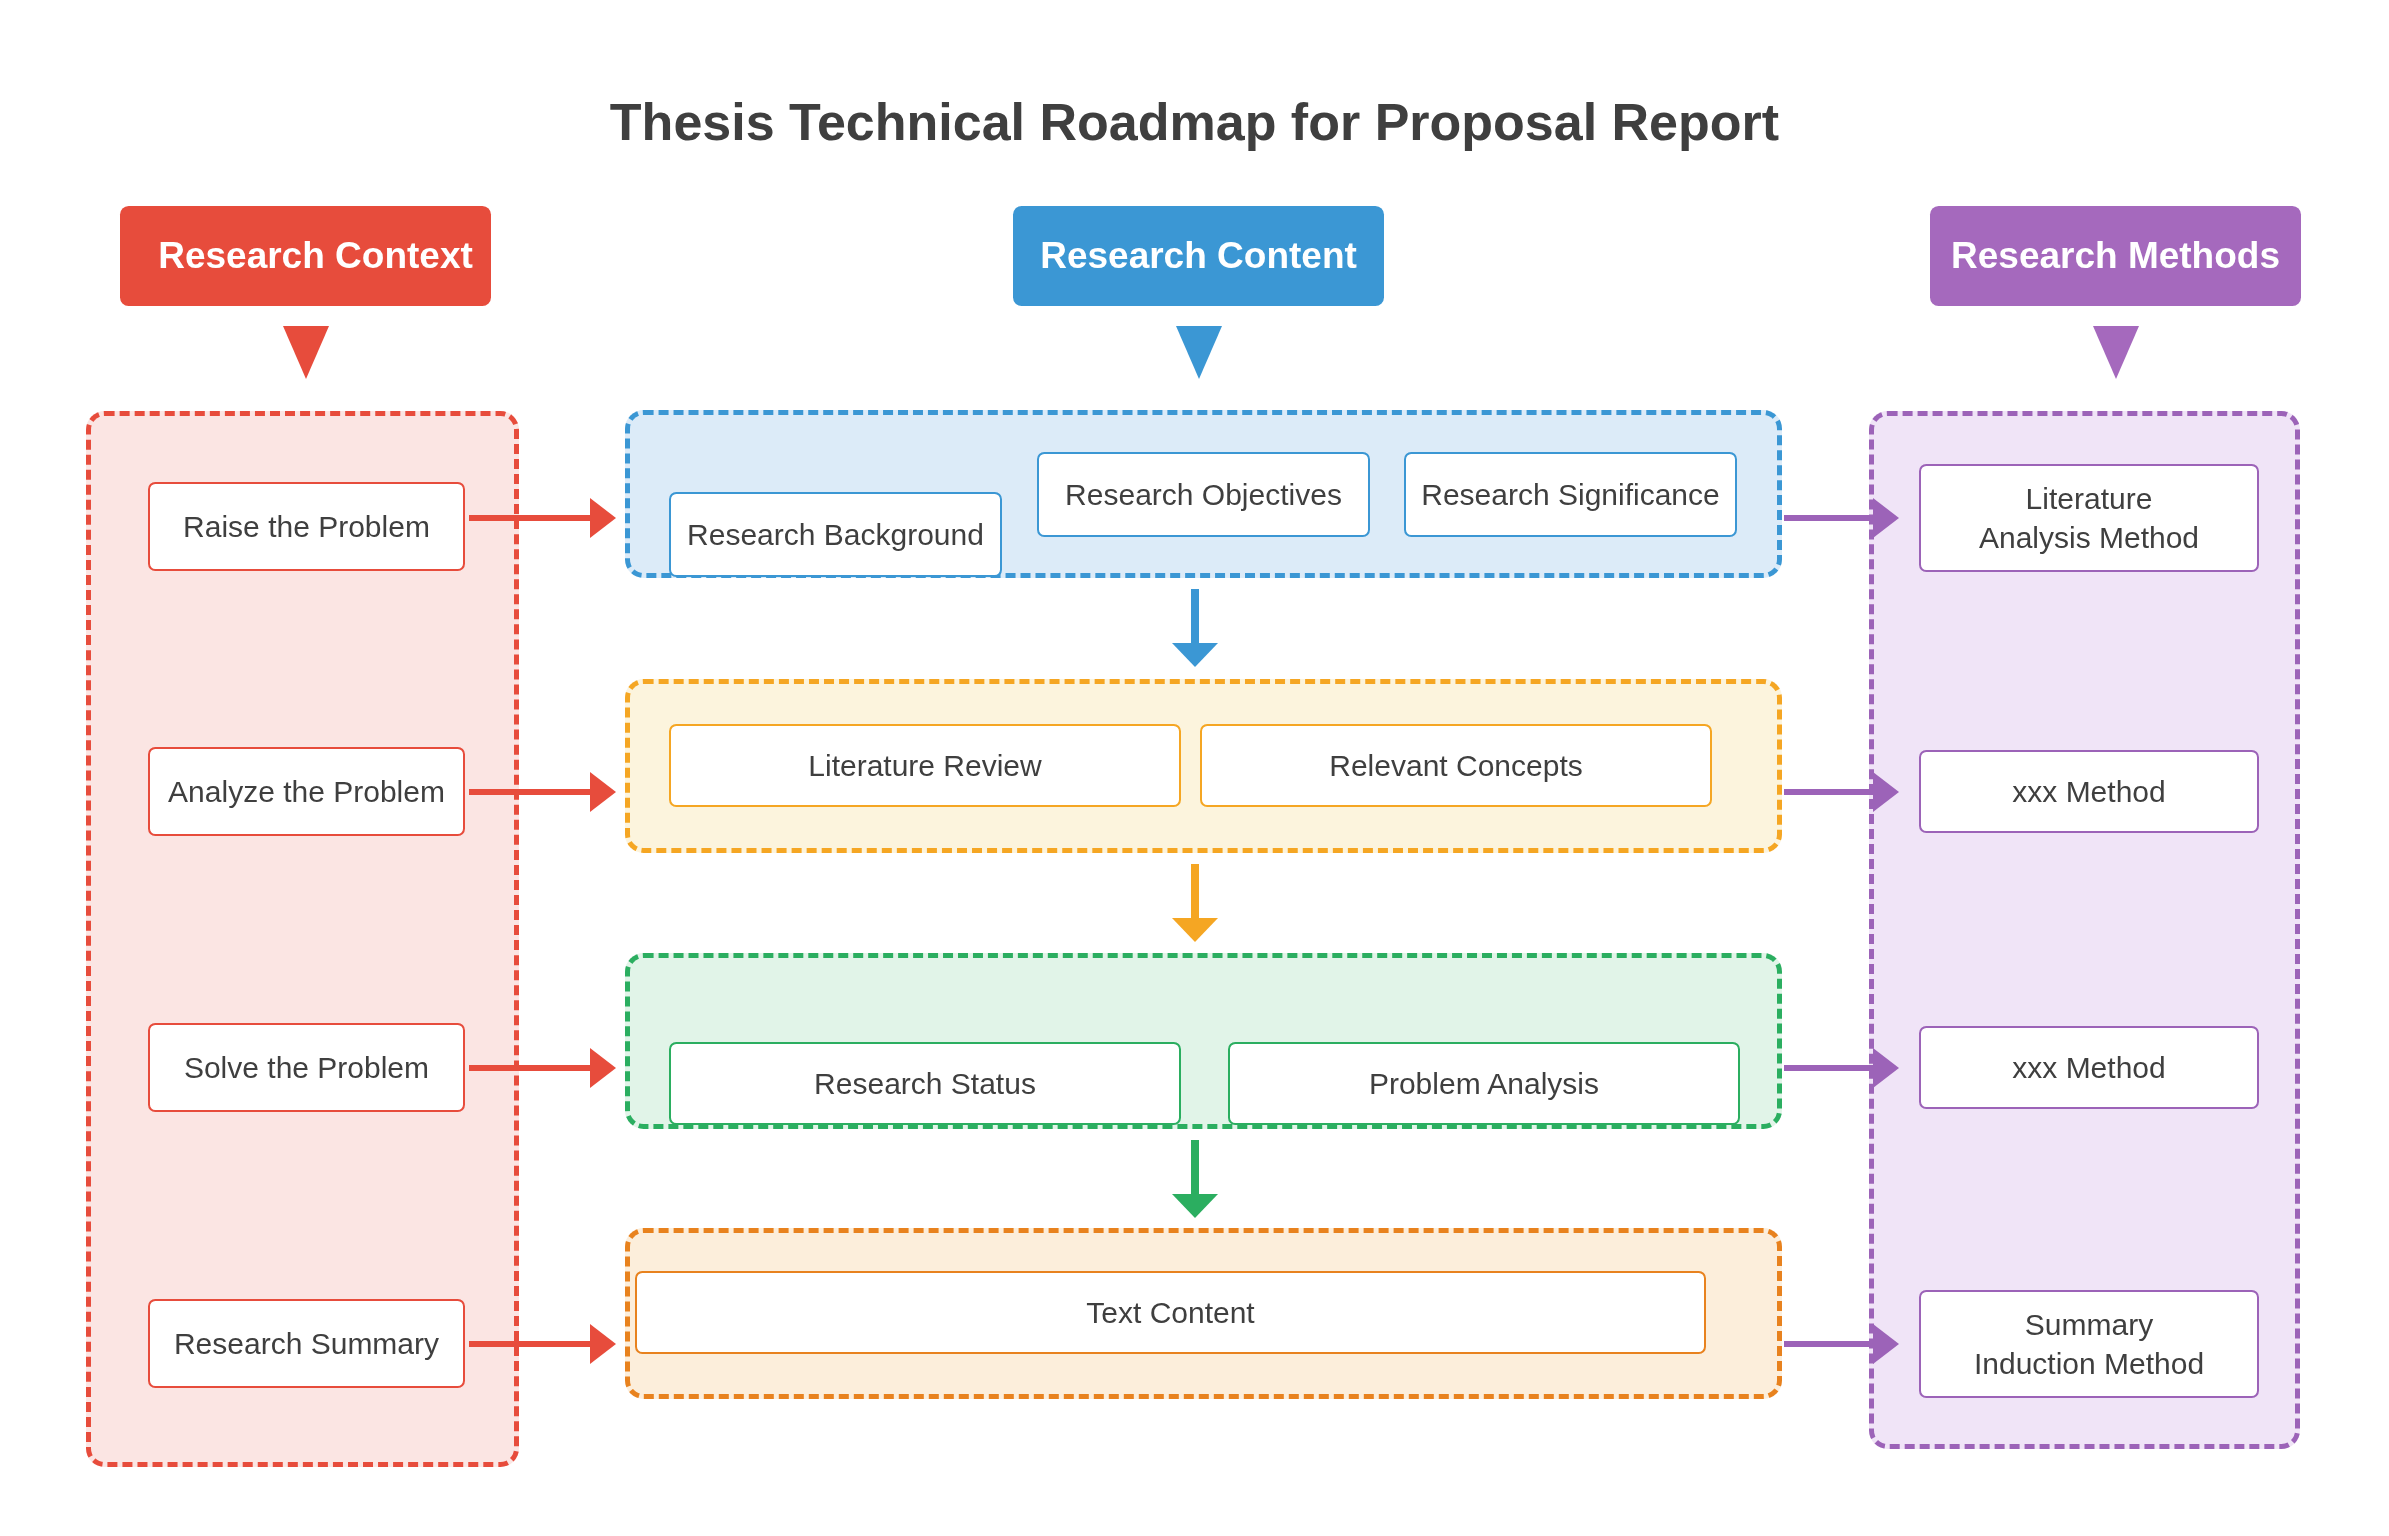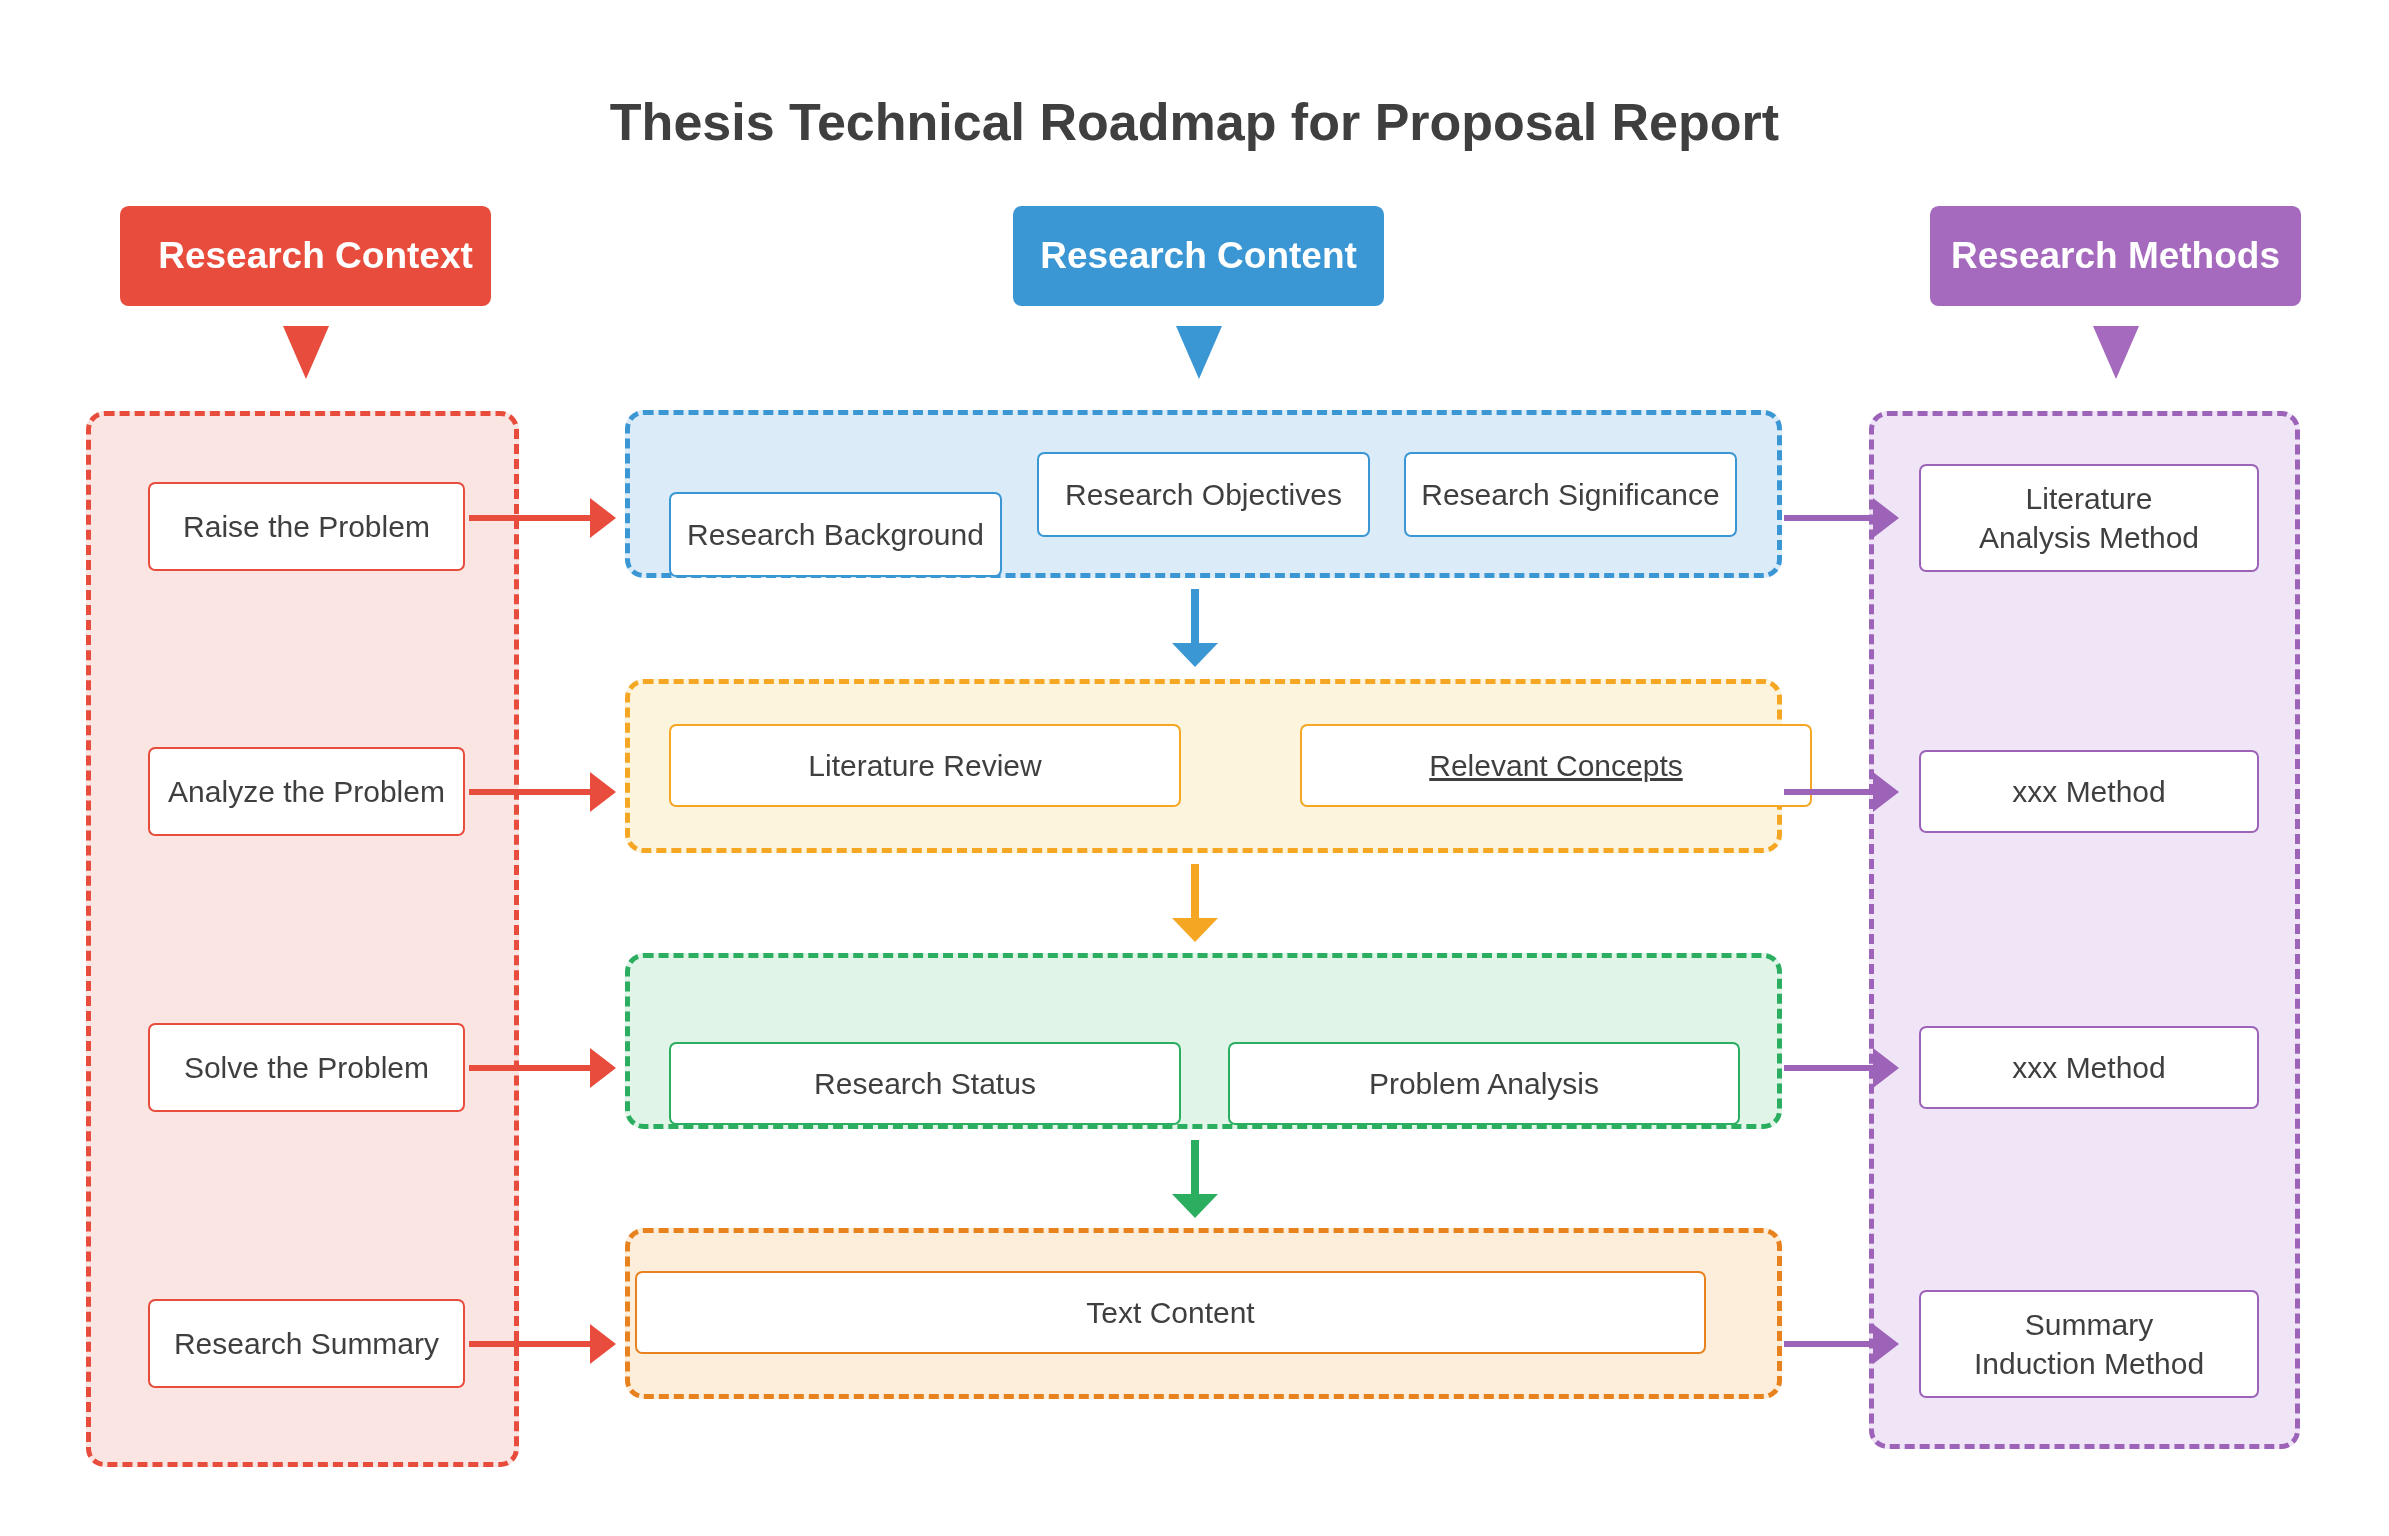--- a/index.html
+++ b/index.html
@@ -109,21 +109,21 @@
   <div class="node redb" style="left:148px; top:482px; width:317px; height:89px;">Raise the Problem</div>
   <div class="node redb" style="left:148px; top:747px; width:317px; height:89px;">Analyze the Problem</div>
   <div class="node redb" style="left:148px; top:1023px; width:317px; height:89px;">Solve the Problem</div>
   <div class="node redb" style="left:148px; top:1299px; width:317px; height:89px;">Research Summary</div>
 
   <div class="node blueb" style="left:669px; top:452px; width:333px; height:85px;margin-top:40px;">Research Background</div>
   <div class="node blueb" style="left:1037px; top:452px; width:333px; height:85px;">Research Objectives</div>
   <div class="node blueb" style="left:1404px; top:452px; width:333px; height:85px;">Research Significance</div>
 
   <div class="node amberb" style="left:669px; top:724px; width:512px; height:83px;">Literature Review</div>
-  <div class="node amberb" style="left:1300px; top:724px; width:512px; height:83px;text-decoration:underline;">Relevant Concepts</div>
+  <div class="node amberb" style="left:1200px; top:724px; width:512px; height:83px;">Relevant Concepts</div>
 
   <div class="node greenb" style="left:669px; top:998px; width:512px; height:83px;">Research Status</div>
   <div class="node greenb" style="left:1228px; top:998px; width:512px; height:83px;">Problem Analysis</div>
 
   <div class="node orangeb" style="left:635px; top:1271px; width:1071px; height:83px;text-align:right;">Text Content</div>
 
   <div class="node purpleb" style="left:1919px; top:464px; width:340px; height:108px;">Literature
 Analysis Method</div>
   <div class="node purpleb" style="left:1919px; top:750px; width:340px; height:83px;">xxx Method</div>
   <div class="node purpleb" style="left:1919px; top:1026px; width:340px; height:83px;">xxx Method</div>

